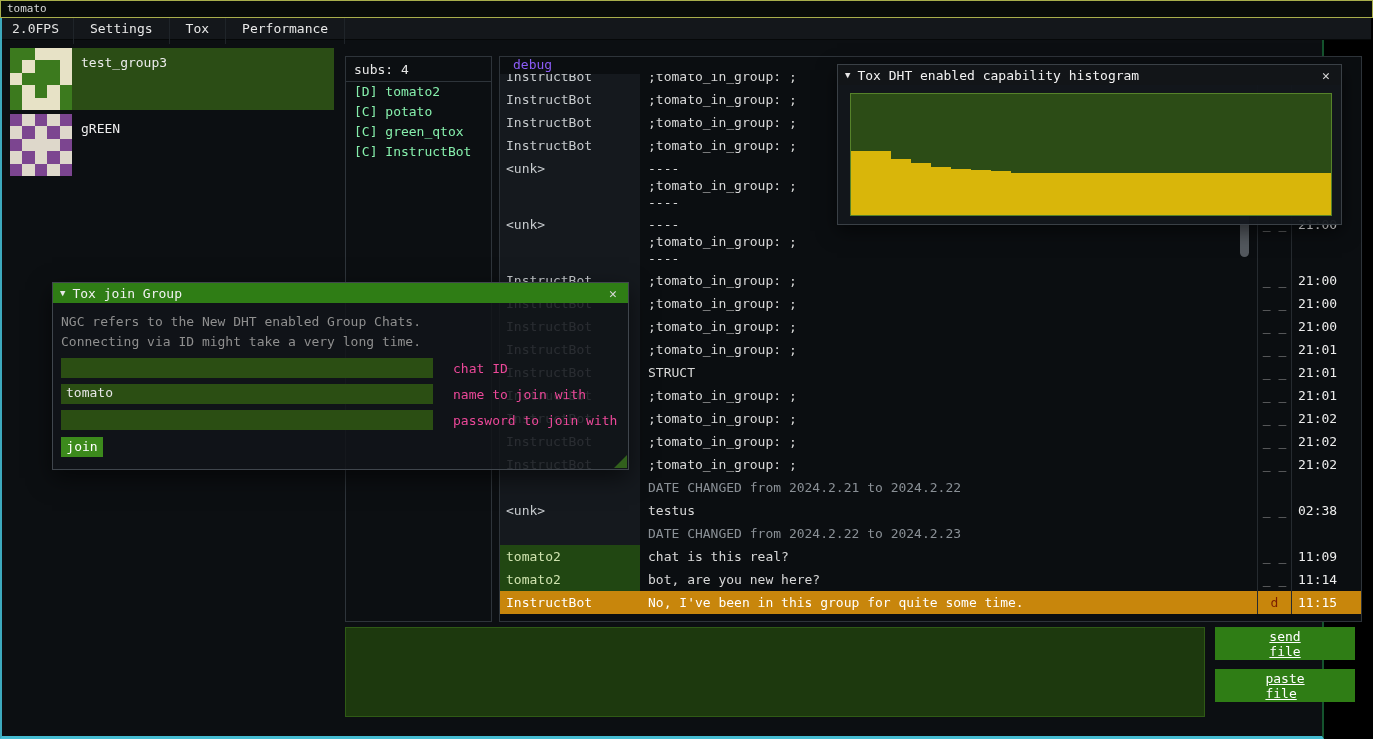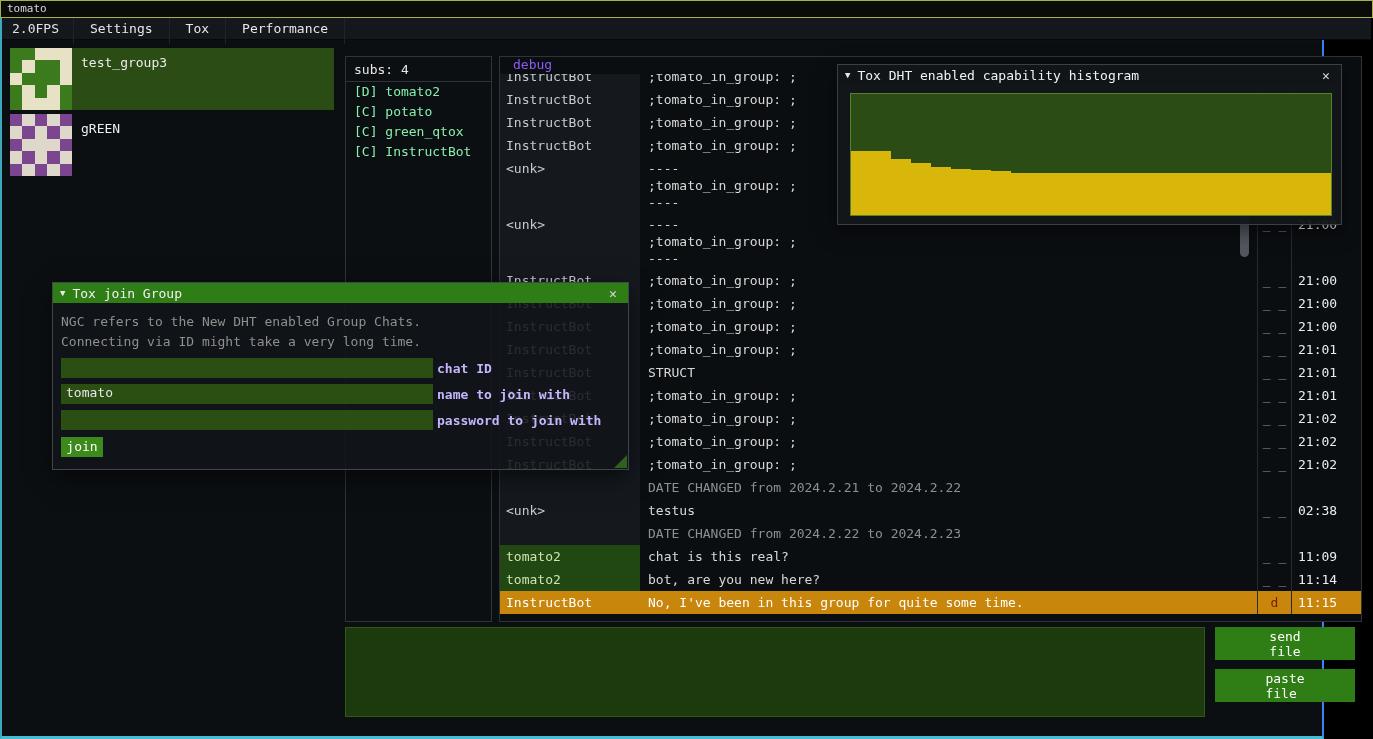--- a/index.html
+++ b/index.html
@@ -1,19 +1,19 @@
 <!DOCTYPE html>
 <html><head>
 <meta charset="utf-8">
 <style>
   * { margin:0; padding:0; box-sizing:border-box; }
   html,body { width:1373px; height:739px; overflow:hidden; background:#000; }
   .app { position:relative; width:1324px; height:739px; background:#0c0f12;
          font-family:"DejaVu Sans Mono", monospace; font-size:13px; color:#d6d6d6;
-         border-left:2px solid #3da9bd; border-right:2px solid #3b82f6; border-bottom:3px solid #45bcd2; }
+         border-left:2px solid #3da9bd; border-right:2px solid #14532d; border-bottom:3px solid #45bcd2; }
 
   
   .titlebar { position:absolute; top:0; left:-2px; width:1373px; height:18px; background:#090c09;
               border:1px solid #a9af4b; font-size:11px; line-height:15px; padding-left:6px; color:#d8d8d8; z-index:6; }
   .menubar { position:absolute; top:18px; left:0; width:1369px; height:22px; background:#14171b;
              display:flex; align-items:center; padding-left:10px; border-bottom:1px solid #060809; }
   .fps { color:#e2e2e2; padding-right:14px; }
   .menu-item { padding:8px 16px; border-left:1px solid #1f2429; color:#e8e8e8; }
   .menu-item:last-child { border-right:1px solid #1f2429; }
 
@@ -48,21 +48,21 @@
   .msg-row.highlight .msg-text, .msg-row.highlight .msg-time { color:#ffffff; }
   .msg-row.highlight .msg-flags { color:#7a1e00; }
   .scroll-handle { position:absolute; right:112px; top:146px; width:9px; height:54px;
                    background:#53585e; border-radius:5px; }
 
   
   .composer { position:absolute; left:343px; top:627px; width:860px; height:90px;
               background:#1d390e; border:1px solid #2f5a15; padding:4px 6px; color:#e6e6e6; }
   .file-btn { position:absolute; left:1213px; width:140px; height:33px; background:#2f7d15;
               color:#fff; display:flex; align-items:center; justify-content:center; }
-  .file-btn span { white-space:pre-line; line-height:15px; text-align:left; display:inline-block; }
+  .file-btn span { white-space:pre-line; line-height:15px; text-align:left; display:inline-block;text-decoration:underline; }
   .send-btn { top:627px; } .paste-btn { top:669px; }
 
   
   .fl-title { height:20px; display:flex; align-items:center; padding:0 7px; }
   .collapse { font-size:9px; margin-right:7px; color:#e8e8e8; }
   .fl-title .title-text { flex:1; color:#f2f2f2; }
   .close-x { width:16px; text-align:center; color:#d8d8d8; }
 
   
   .hist-window { position:absolute; left:835px; top:64px; width:505px; height:161px; z-index:10;
@@ -73,21 +73,21 @@
   .bar { flex:1; background:#d9b60a; }
 
   
   .join-dialog { position:absolute; left:50px; top:282px; width:577px; height:188px; z-index:20;
                  background:rgba(17,21,25,0.87); border:1px solid #40464d; box-shadow:0 8px 22px rgba(0,0,0,.55); }
   .join-dialog .fl-title { background:#2f7d15; }
   .dialog-body { padding:9px 8px 0; }
   .info-line { color:#8f8f8f; line-height:20px; }
   .field-row { display:flex; align-items:center; margin-top:6px; }
   .field-box { width:372px; height:20px; background:#2b4e13; padding:1px 5px; color:#e6e6e6; }
-  .field-label { margin-left:4px; color:#c4b5fd;font-weight:bold; }
+  .field-label { margin-left:20px; color:#ec4899; }
   .join-btn { margin-top:7px; width:42px; height:20px; background:#3c8a1c; color:#fff;
               text-align:center; line-height:20px; }
   .resize-grip { position:absolute; right:1px; bottom:1px; width:0; height:0;
                  border-left:13px solid transparent; border-bottom:13px solid #3c7a1e; opacity:.75; }
 </style>
 </head>
 <body>
 
 <div class="app">
 

